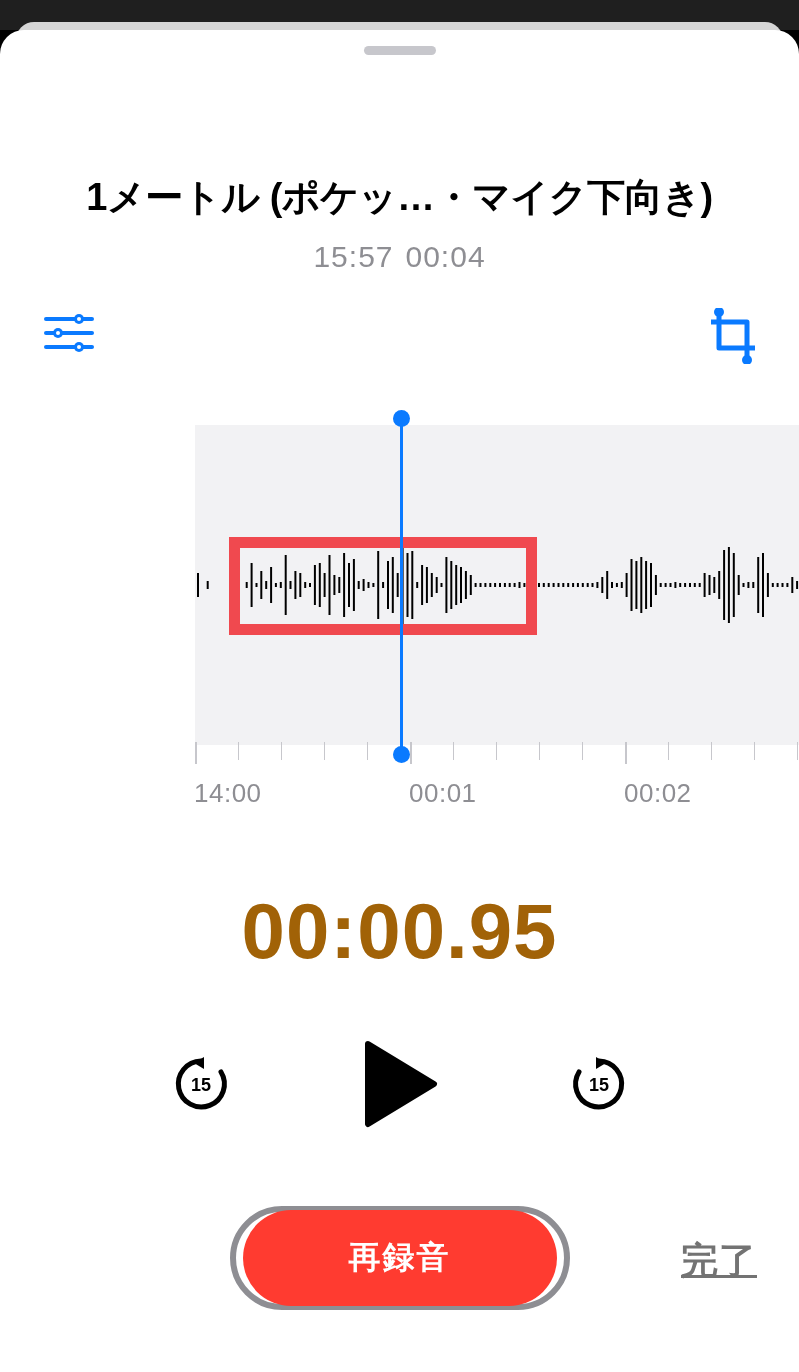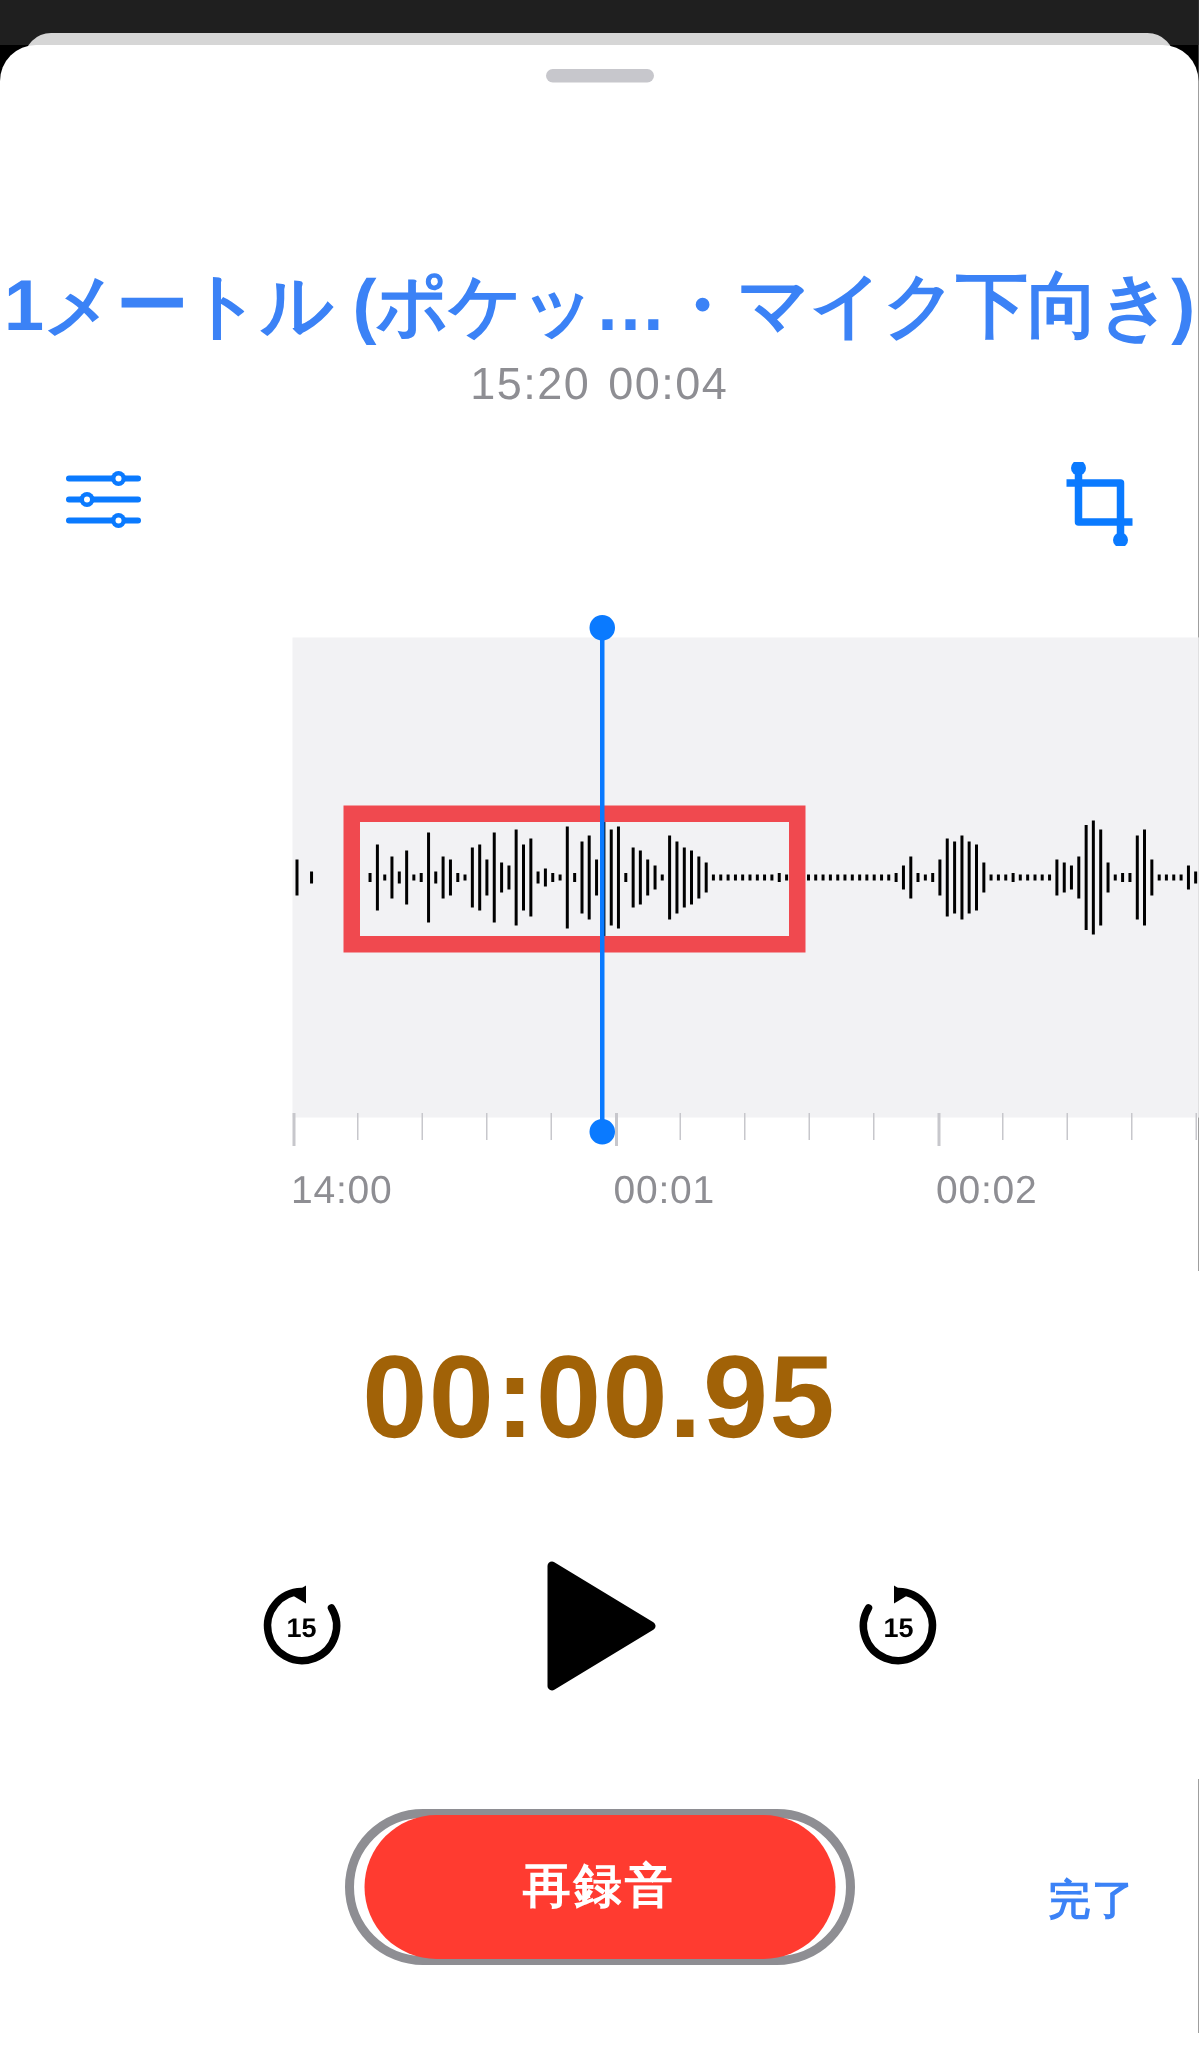--- a/index.html
+++ b/index.html
@@ -2,21 +2,21 @@
 <html><head>
 <meta charset="utf-8">
 <style>
   * { box-sizing: border-box; margin: 0; padding: 0; }
   html, body { width: 799px; height: 1372px; font-family: -apple-system, "Hiragino Sans", sans-serif; background: #000; overflow: hidden; }
   .bg-top { position: absolute; top:0; left:0; right:0; height: 30px; background:#1f1f1f; }
   .bg-sheet2 { position: absolute; top: 22px; left: 16px; right: 16px; height: 40px; background:#d6d6d6; border-radius: 18px 18px 0 0; }
   .sheet { position: absolute; top: 30px; left: 0; right: 0; bottom: 0; background:#fff; border-radius: 24px 24px 0 0; }
   .grabber { position:absolute; top:16px; left:50%; transform:translateX(-50%); width:72px; height:9px; background:#c7c7cc; border-radius:5px; }
 
-  .title { position:absolute; top:142px; left:0; right:0; text-align:center; font-size:48px; font-weight:700; color:#3b82f6; letter-spacing:-.5px; white-space:nowrap; }
+  .title { position:absolute; top:142px; left:0; right:0; text-align:center; font-size:38px; font-weight:700; color:#000000; letter-spacing:-.5px; white-space:nowrap; }
   .meta { position:absolute; top:210px; left:0; right:0; text-align:center; font-size:30px; color:#8e8e93; letter-spacing:1px; }
   .meta .dur { margin-left:12px; }
 
   .tool-left { position:absolute; top:282px; left:44px; }
   .tool-right{ position:absolute; top:278px; right:40px; }
 
   .track { position:absolute; top:395px; left:0; right:0; height:320px; background:#fff; }
   .track-gray { position:absolute; top:0; left:195px; right:0; height:320px; background:#f2f2f4; }
   .waveform { position:absolute; top:0; left:195px; right:0; height:320px; pointer-events:none; }
   .hilite { position:absolute; top:112px; left:229px; width:308px; height:98px; border:11px solid #f0494f; box-sizing:border-box; }
@@ -27,34 +27,34 @@
   .tick.major{ height:22px; width:2px; }
   .tlabel{ position:absolute; top:36px; font-size:26px; color:#8e8e93; letter-spacing:.5px; }
 
   .bigtime { position:absolute; top:856px; left:0; right:0; text-align:center; font-size:78px; font-weight:700; color:#a16207; letter-spacing:1px; font-variant-numeric:tabular-nums; }
 
   .controls { position:absolute; top:1010px; left:0; right:0; display:flex; align-items:center; justify-content:center; gap:130px; }
 
   .rec-wrap { position:absolute; bottom:62px; left:50%; transform:translateX(-50%); }
   .rec-ring { width:340px; height:104px; border:6px solid #8e8e93; border-radius:60px; display:flex; align-items:center; justify-content:center; }
   .rec-btn  { width:314px; height:96px; border:none; border-radius:50px; background:#ff3b30; color:#fff; font-size:32px; font-weight:600; letter-spacing:2px; }
-  .done { position:absolute; bottom:86px; right:42px; color:#3b82f6; font-size:28px; font-weight:600; letter-spacing:1px; }
+  .done { position:absolute; bottom:86px; right:42px; color:#737373; font-size:37px; font-weight:600; letter-spacing:1px;text-decoration:underline; }
 </style>
 </head>
 <body>
 
 <div class="bg-top"></div>
 <div class="bg-sheet2"></div>
 
 <div class="sheet">
   <div class="grabber"></div>
 
   <div class="title">1メートル (ポケッ…・マイク下向き)</div>
   <div class="meta">
-    <span>15:20</span><span class="dur">00:04</span>
+    <span>15:57</span><span class="dur">00:04</span>
   </div>
 
   <div class="tool-left">
     <svg width="50" height="42" viewBox="0 0 50 42">
       <g stroke="#0a7aff" stroke-width="4" fill="none" stroke-linecap="round">
         <line x1="2" y1="7" x2="48" y2="7"></line>
         <line x1="2" y1="21" x2="48" y2="21"></line>
         <line x1="2" y1="35" x2="48" y2="35"></line>
       </g>
       <g fill="#0a7aff">

